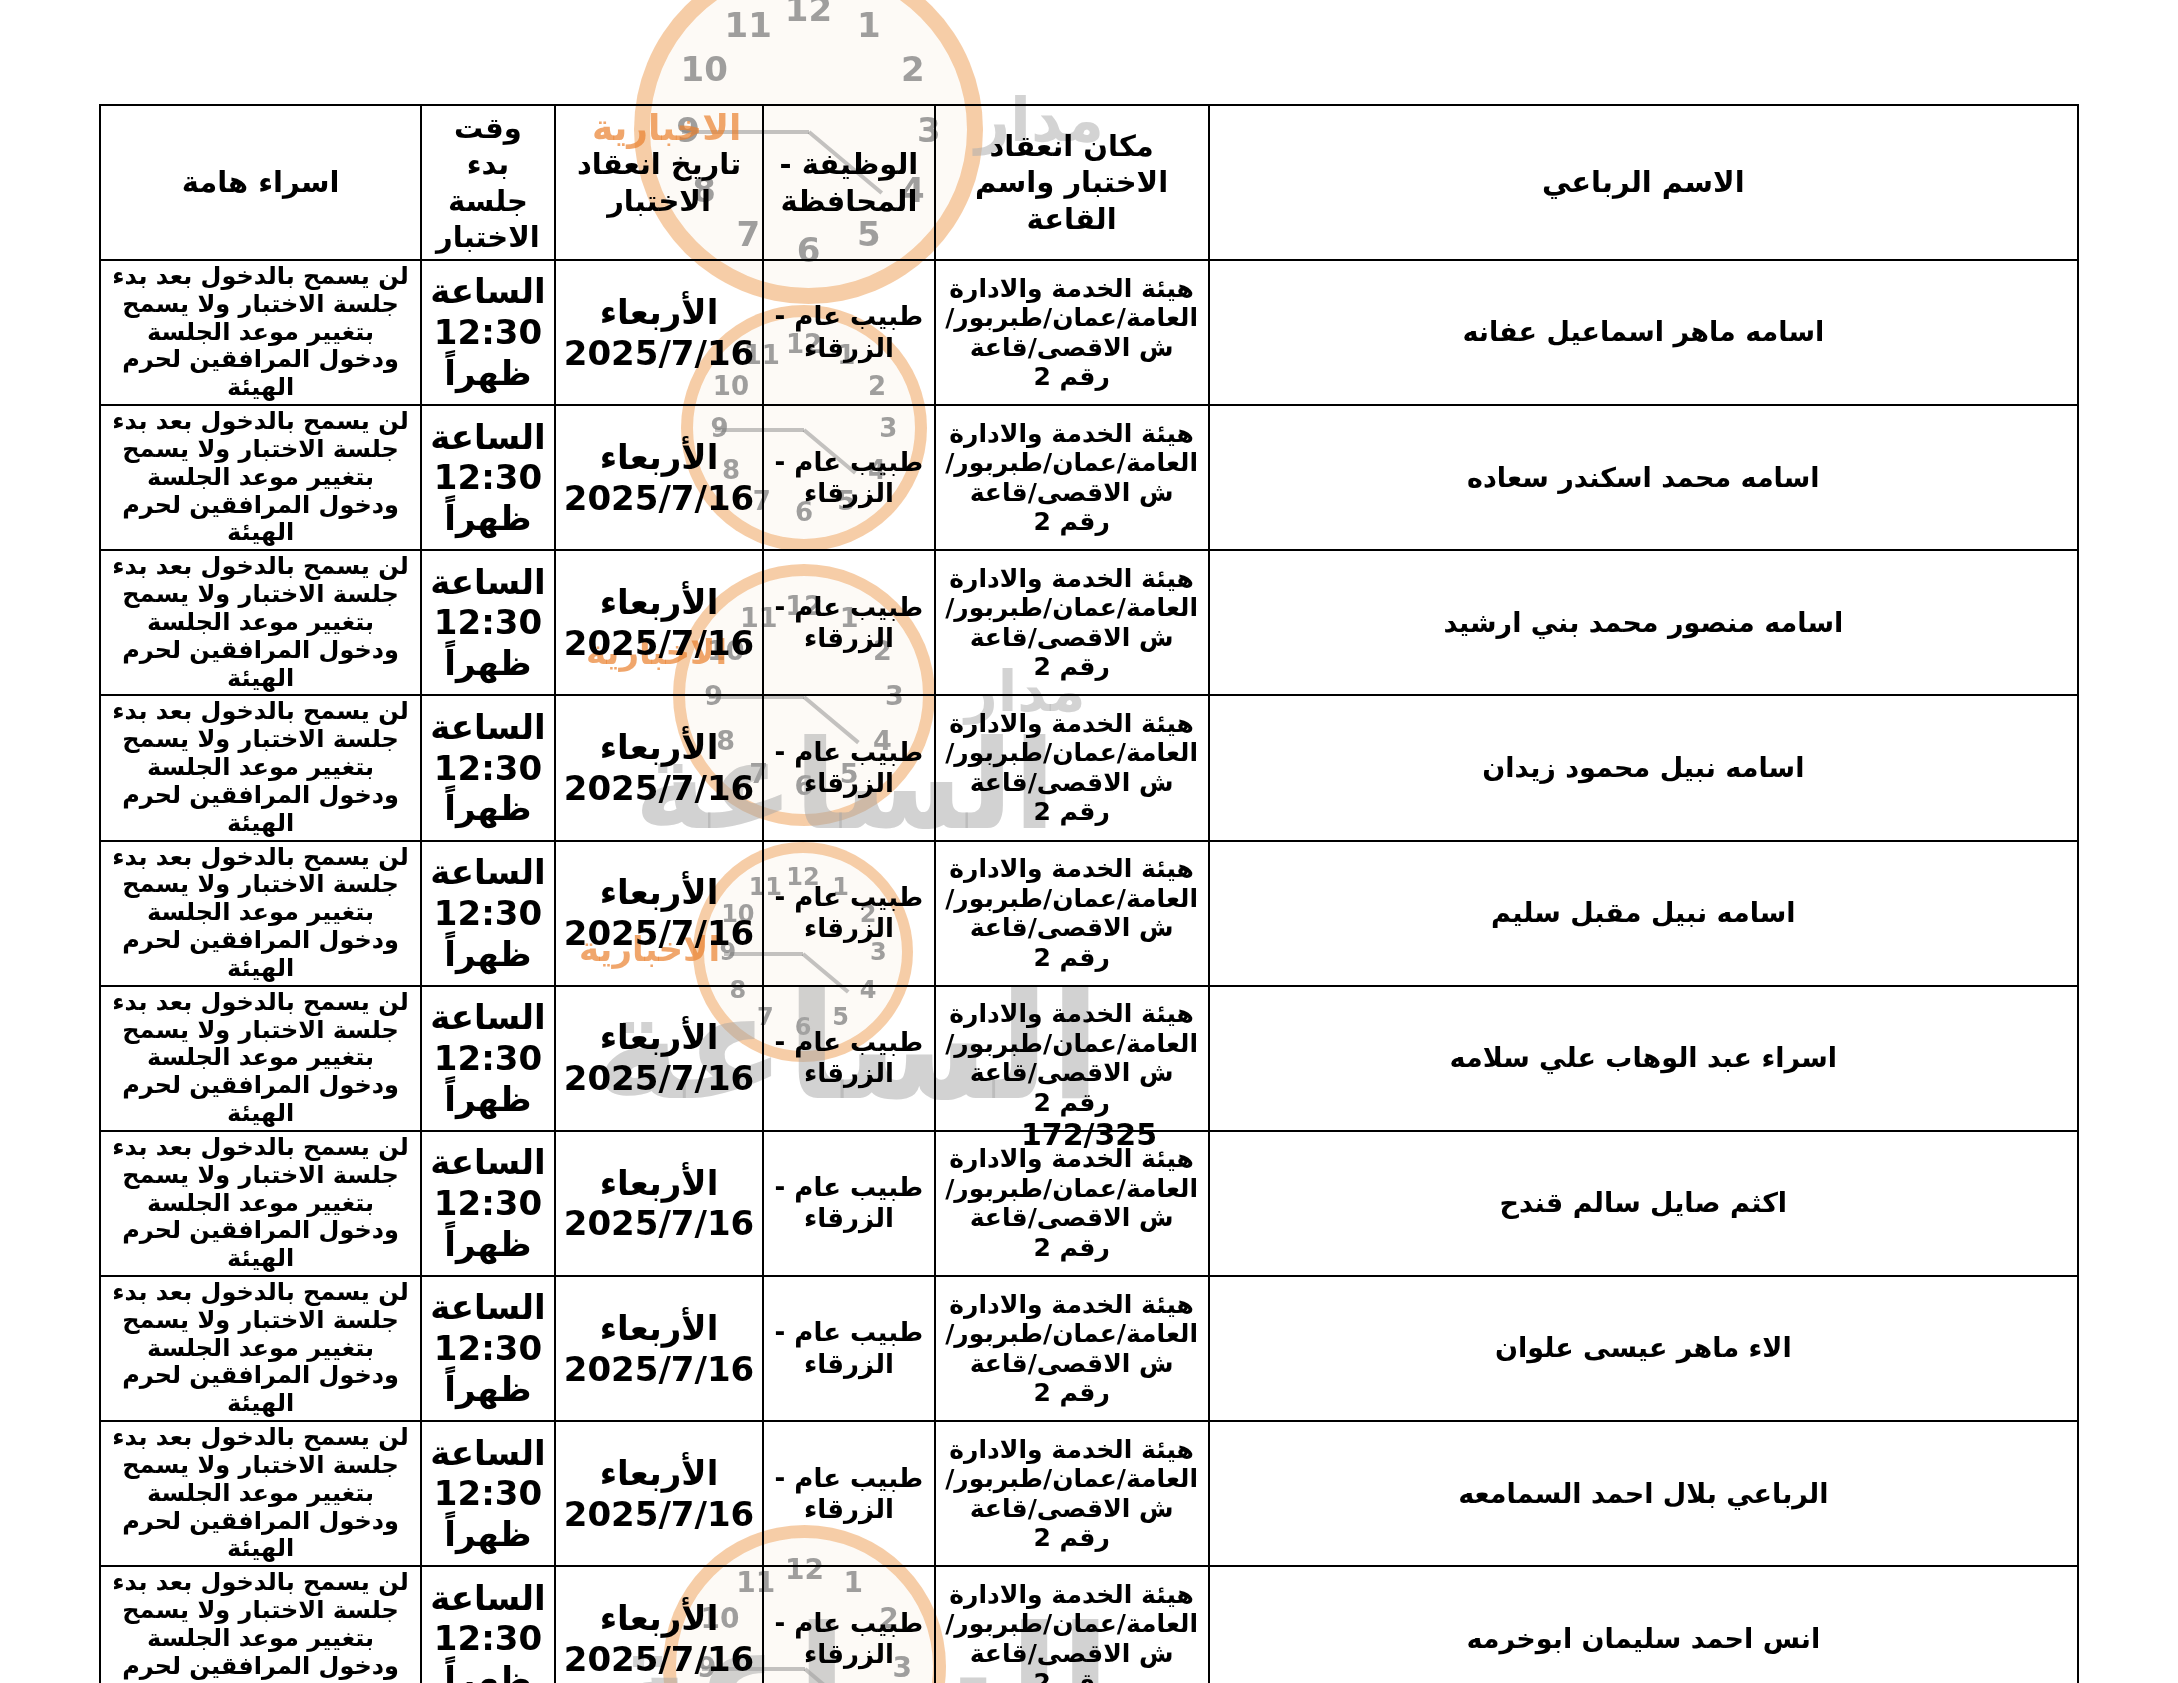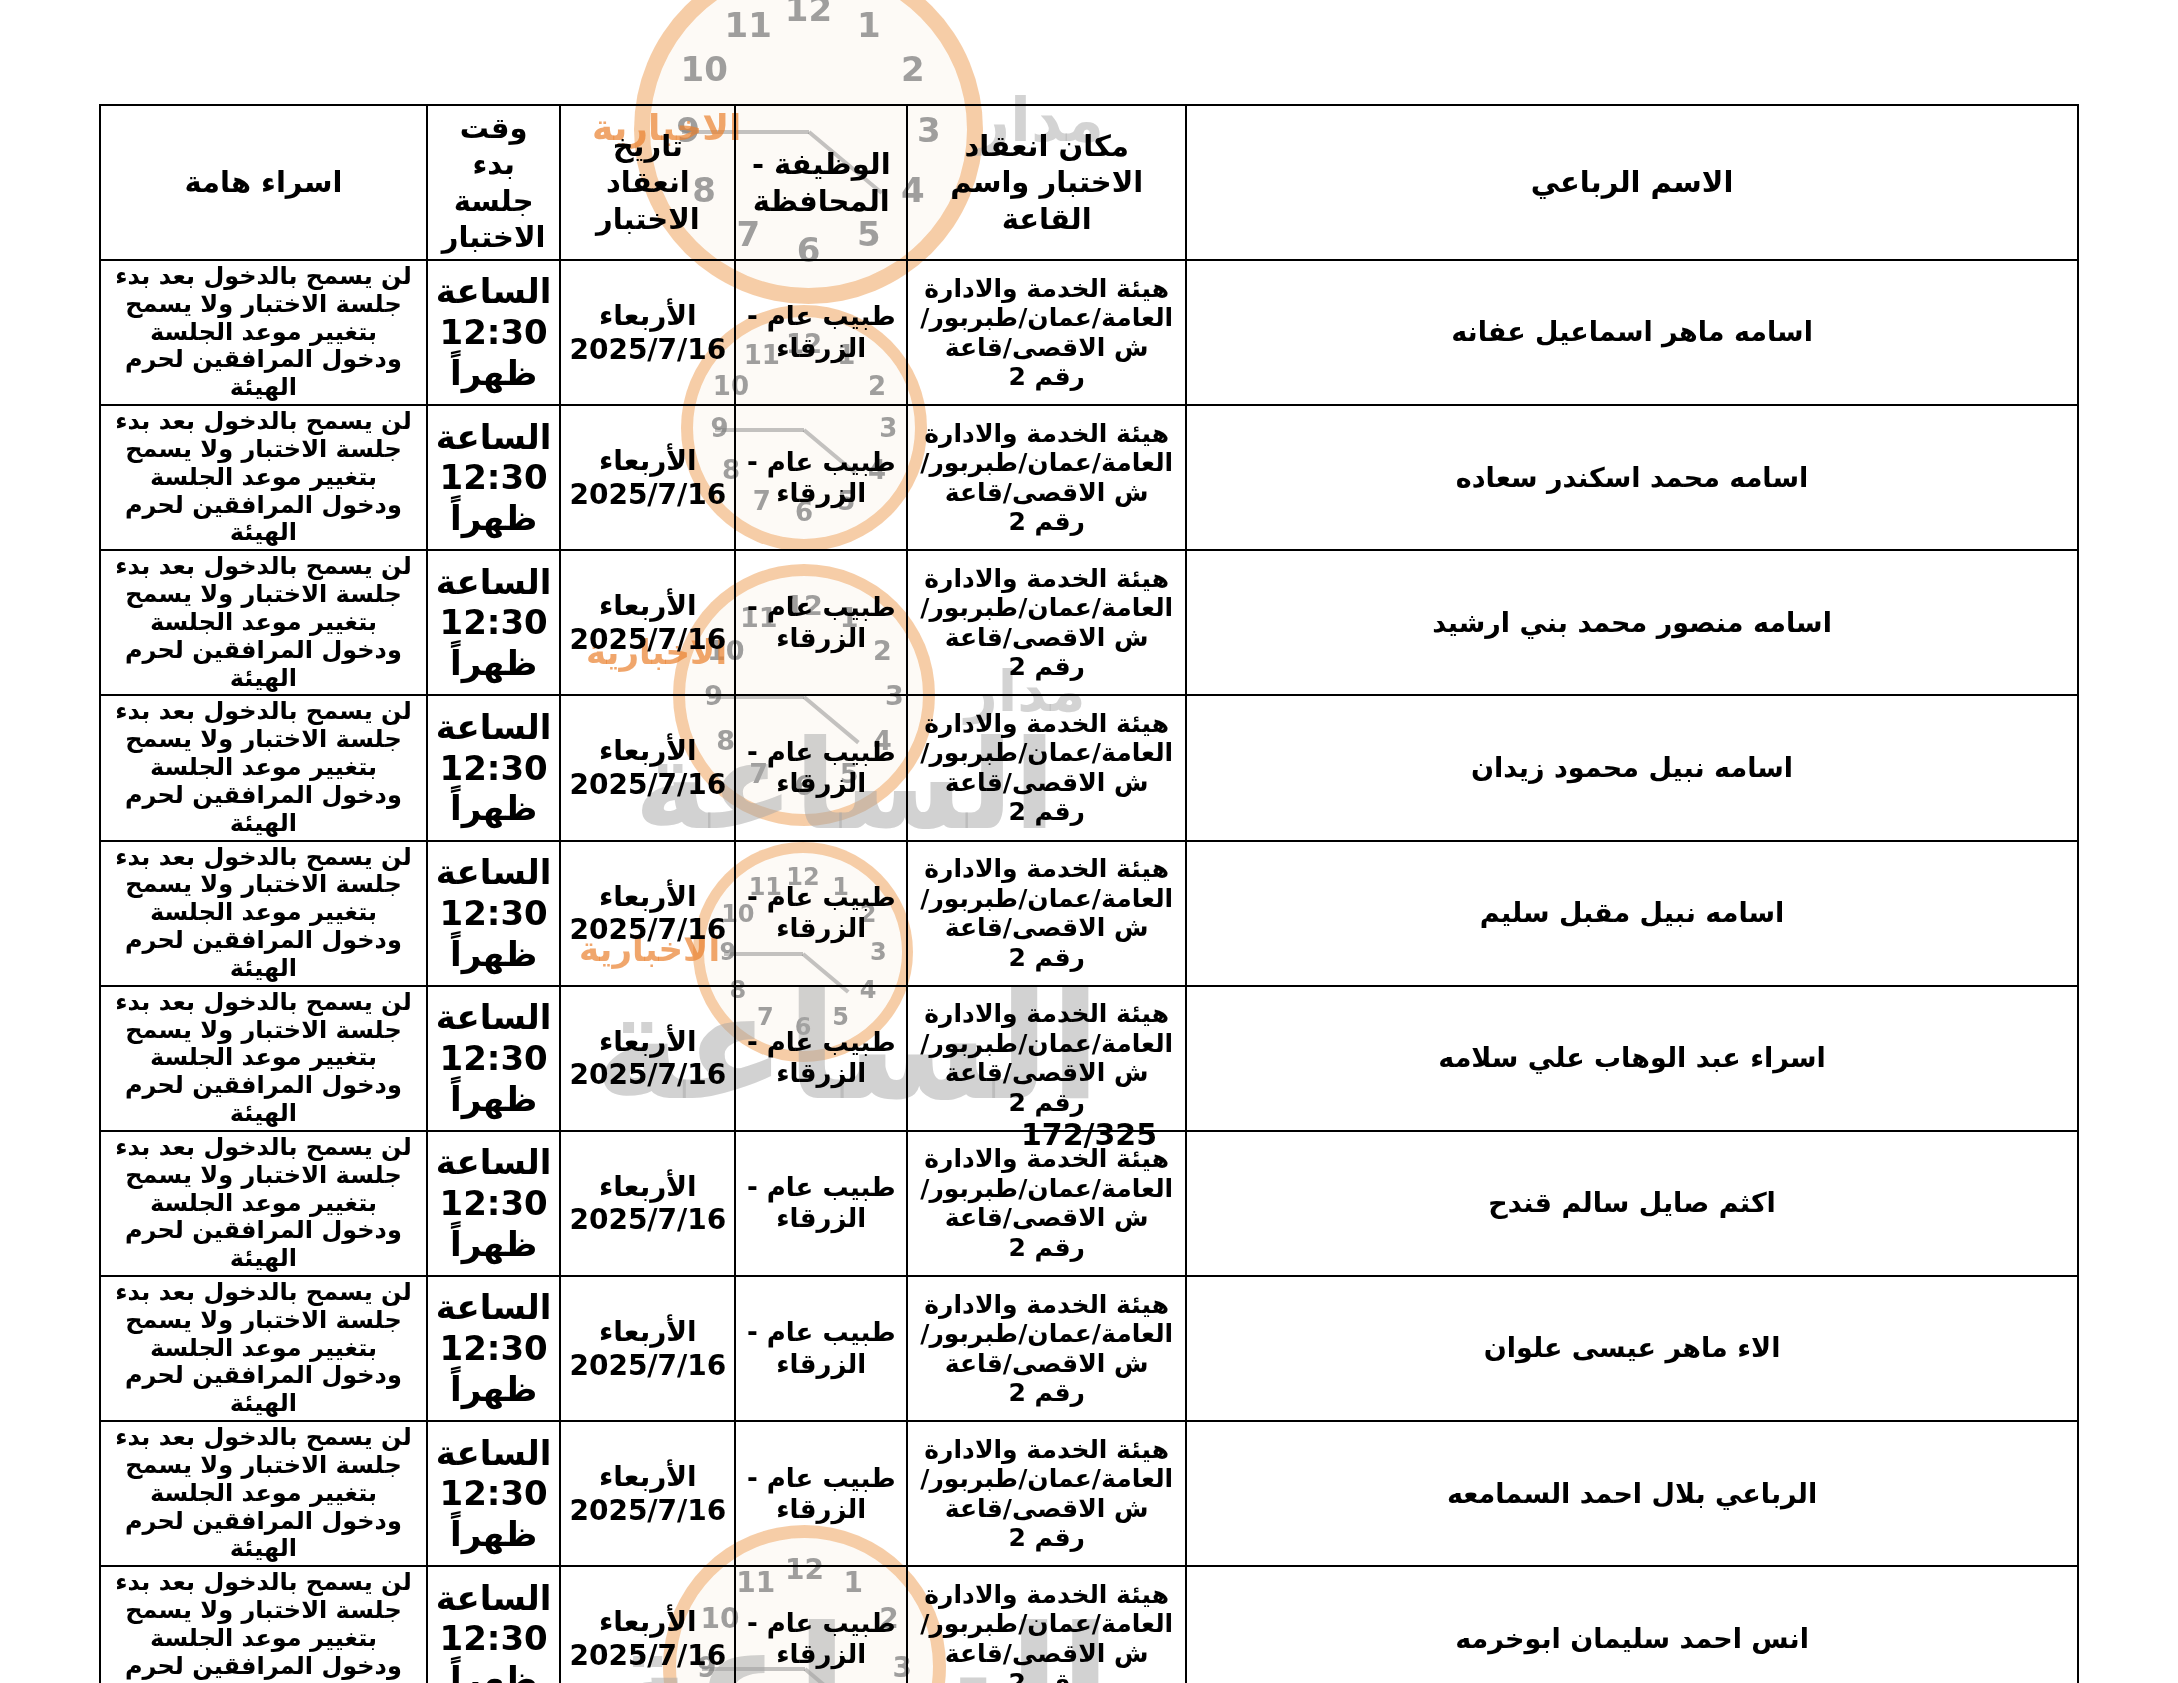--- a/index.html
+++ b/index.html
@@ -62,21 +62,21 @@
     font-size:29px;font-weight:bold;line-height:1.25;
     padding:4px 6px;height:73px;
   }
   .schedule td{
     font-size:26px;font-weight:bold;line-height:1.2;
     padding:2px 8px;
   }
   .schedule td.name{font-size:27px;}
   .schedule td.loc{font-size:25px;line-height:1.18;}
   .schedule td.job{font-size:26px;margin-left:37px;}
-  .schedule td.date{font-size:28px;}
+  .schedule td.date{font-size:34px;}
   .schedule td.time{font-size:34px;}
   .schedule td.note{font-size:24px;line-height:1.16;}
 
   
   .page-number{
     position:absolute;top:1117px;left:0;width:100%;
     text-align:center;font-size:30px;font-weight:bold;z-index:1;
   }
 </style>
 </head>

